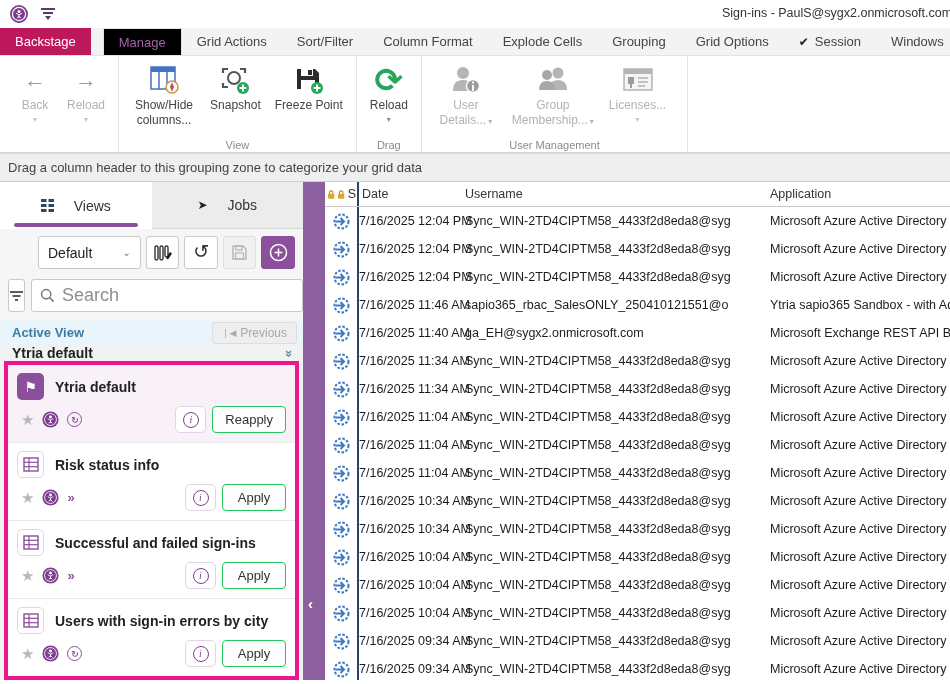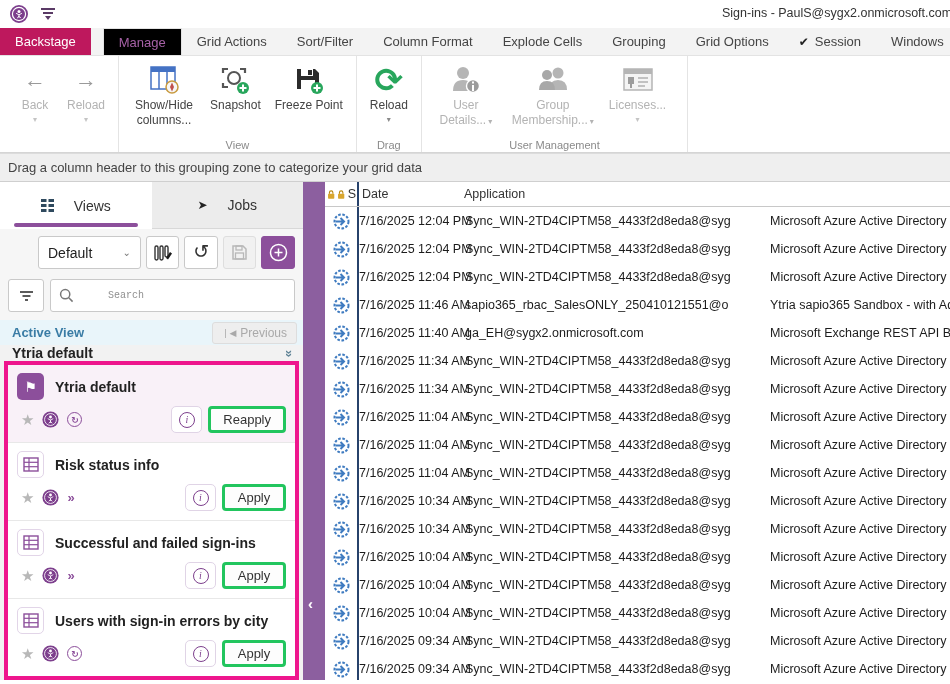--- a/index.html
+++ b/index.html
@@ -53,21 +53,21 @@
   .preset-select { width:112px; height:33px; background:#fff; border:1px solid #c9c9c9; border-radius:3px; display:flex; align-items:center; padding:0 9px; font-size:14px; color:#222; cursor:pointer;margin-left:30px; }
   .preset-caret { margin-left:auto; color:#777; font-size:10px; }
   .icon-btn { width:37px; height:33px; background:#fff; border:1px solid #c9c9c9; border-radius:3px; display:flex; align-items:center; justify-content:center; cursor:pointer; }
   .icon-btn.disabled { background:#f1f1f1; border-color:#dedede; cursor:default; }
   .icon-btn.primary { background:#8c4f9b; border-color:#8c4f9b; }
   .undo-ic { font-size:19px; color:#333; line-height:1; transform:translateY(-1px); }
 
   .side-search { display:flex; gap:6px; padding:6px 8px 8px 8px; background:#f6f6f6; }
   .filter-btn { width:36px; height:33px; background:#fff; border:1px solid #c9c9c9; border-radius:3px; display:flex; align-items:center; justify-content:center; cursor:pointer; }
   .search-box { flex:1; height:33px; background:#fff; border:1px solid #c9c9c9; border-radius:3px; display:flex; align-items:center; padding:0 8px; gap:7px; }
-  .search-box input { border:none; outline:none; flex:1; font-size:10px; color:#333; font-family:Liberation Mono, monospace; background:transparent;margin-left:27px; }
+  .search-box input { border:none; outline:none; flex:1; font-size:18px; color:#333; font-family:Liberation Sans, sans-serif; background:transparent; }
   .search-box input::placeholder { color:#8f8f8f; }
 
   .active-view-bar { height:30px; background:#e9f5fa; display:flex; align-items:center; padding:0 6px 0 12px; }
   .active-view-label { font-size:13px; color:#3a7ca5; font-weight:bold; }
   .prev-btn { margin-left:auto; height:22px; background:#eeeeee; border:1px solid #dddddd; border-radius:3px; color:#a9a9a9; font-size:12px; display:flex; align-items:center; padding:0 9px; gap:4px; cursor:default; }
   .prev-ico { font-size:9px; }
   .av-name-row { height:18px; display:flex; align-items:center; padding:0 10px 0 12px; background:#f2f2f2; }
   .av-name { font-size:14px; font-weight:bold; color:#222; }
   .av-chev { margin-left:auto; color:#5f8396; font-size:13px; font-weight:bold; transform:rotate(90deg); }
 
@@ -79,21 +79,21 @@
   .vi-name { font-size:14px; color:#222; font-weight:600; }
   .flag-ic { width:27px; height:27px; background:#8c4f9b; border-radius:5px; display:flex; align-items:center; justify-content:center; color:#fff; font-size:14px; }
   .table-ic { width:27px; height:27px; background:#fff; border:1px solid #e2d5e8; border-radius:5px; display:flex; align-items:center; justify-content:center; }
   .vi-foot { display:flex; align-items:center; margin-top:6px; padding-left:4px; }
   .badge-star { color:#b8b8b8; font-size:15px; margin-right:8px; }
   .badge-ytria { width:17px; height:17px; margin-right:8px; }
   .badge-sync { width:15px; height:15px; border:1.5px solid #8c4f9b; border-radius:50%; color:#8c4f9b; font-size:9px; display:flex; align-items:center; justify-content:center; font-weight:bold; }
   .badge-arrows { color:#8c4f9b; font-size:13px; font-weight:bold; letter-spacing:-1px; }
   .i-btn { margin-left:auto; width:31px; height:27px; border:1px solid #e0d4e6; border-radius:5px; background:#fff; display:flex; align-items:center; justify-content:center; cursor:pointer; }
   .i-circle { width:16px; height:16px; border:1.5px solid #7d3f8d; border-radius:50%; color:#7d3f8d; font-size:10px; font-style:italic; font-family:"Liberation Serif",serif; display:flex; align-items:center; justify-content:center; }
-  .action-btn { margin-left:6px; min-width:64px; height:27px; border:3px solid #22c55e; border-radius:4px; background:#fdfdfd; color:#333; font-size:13px; display:flex; align-items:center; justify-content:center; padding:0 12px; cursor:pointer; }
+  .action-btn { margin-left:6px; min-width:64px; height:27px; border:1px solid #22c55e; border-radius:4px; background:#fdfdfd; color:#333; font-size:13px; display:flex; align-items:center; justify-content:center; padding:0 12px; cursor:pointer; }
   .side-fill { flex:1; background:#f2f2f2; }
 
   
   .divider { width:22px; background:#8c5f9f; position:relative; cursor:pointer; }
   .divider .chev { position:absolute; top:413px; left:5px; color:#fff; font-size:15px; font-weight:bold; }
 
   
   .grid { flex:1; background:#fff; overflow:hidden; display:flex; flex-direction:column; }
   .grid-header { height:25px; flex:0 0 25px; display:flex; align-items:center; border-bottom:1px solid #c8c8c8; font-size:12.5px; color:#333; background:#fff; }
   .gh-icons { width:34px; height:100%; display:flex; align-items:center; gap:2px; padding-left:2px; border-right:2px solid #27426b; }
@@ -506,20 +506,21 @@
             <rect x="1.5" y="5.5" width="9" height="7" rx="1" fill="#d9a62e"></rect>
             <path d="M3.5 5.5 V3.8 Q3.5 1.2 6 1.2 Q8.5 1.2 8.5 3.8 V5.5" fill="none" stroke="#b8860b" stroke-width="1.6"></path>
           </svg>
           <svg width="12" height="13" viewBox="0 0 12 13">
             <rect x="1.5" y="5.5" width="9" height="7" rx="1" fill="#d9a62e"></rect>
             <path d="M3.5 5.5 V3.8 Q3.5 1.2 6 1.2 Q8.5 1.2 8.5 3.8 V5.5" fill="none" stroke="#b8860b" stroke-width="1.6"></path>
           </svg>
           <span class="gh-s">S</span>
         </div>
         <div class="col-date">Date</div>
+        <div class="col-user">Username</div>
         <div class="col-app">Application</div>
       </div>
 
         <div class="grid-row">
           <div class="gr-icons">
             <svg width="17" height="17" viewBox="0 0 17 17">
               <circle cx="8.5" cy="8.5" r="7" fill="none" stroke="#3f7bc0" stroke-width="2" stroke-dasharray="2.6 1.6"></circle>
               <path d="M2.5 8.5 H10.5 M7.5 5 L11 8.5 L7.5 12" fill="none" stroke="#3f7bc0" stroke-width="2"></path>
             </svg>
           </div>

